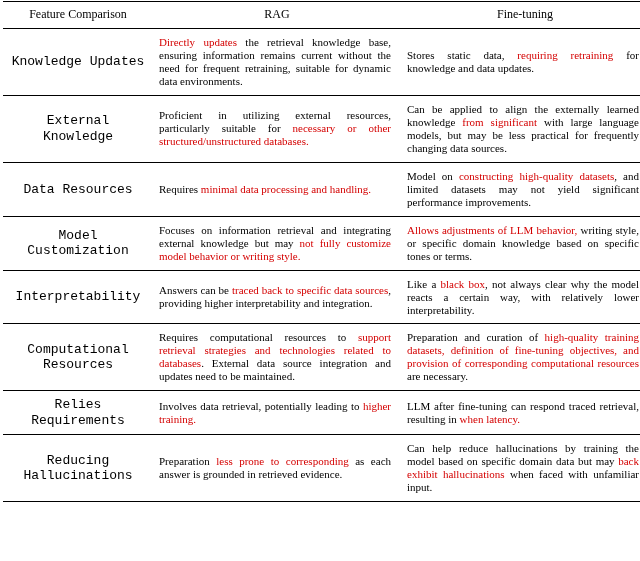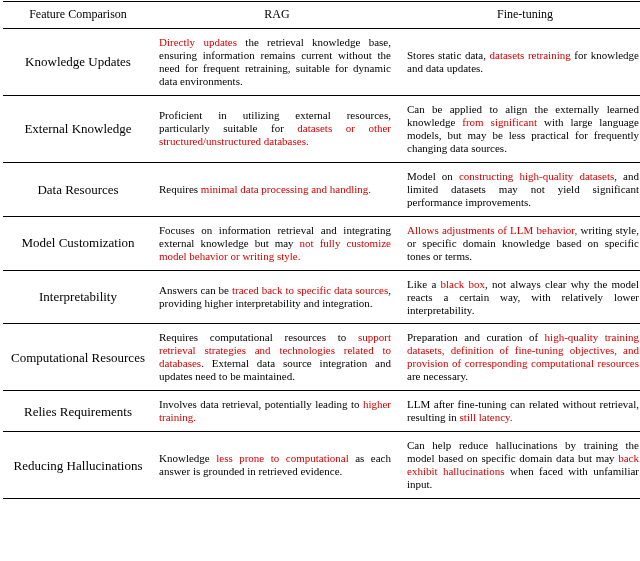--- a/index.html
+++ b/index.html
@@ -35,20 +35,21 @@
   tbody tr:last-child td { border-bottom: none; }
   td {
     vertical-align: middle;
     font-size: 11px;
     line-height: 1.18;
   }
   td.feature {
     text-align: center;
     font-size: 13px;
     padding: 6px 6px;
+    font-family: Liberation Mono, monospace;
   }
   td.desc {
     text-align: justify;
     padding: 7px 10px 7px 6px;
     hyphens: auto;
     -webkit-hyphens: auto;
   }
   .red { color: var(--red); }
 </style>
 </head>
@@ -60,25 +61,25 @@
       <tr>
         <th class="col-feature">Feature Comparison</th>
         <th class="col-rag">RAG</th>
         <th class="col-ft">Fine-tuning</th>
       </tr>
     </thead>
     <tbody>
         <tr>
           <td class="feature">Knowledge Updates</td>
           <td class="desc"><span class="red">Directly updates</span><span> the retrieval knowledge base, ensuring information remains current without the need for frequent retraining, suitable for dynamic data environments.</span></td>
-          <td class="desc"><span>Stores static data, </span><span class="red">datasets retraining</span><span> for knowledge and data updates.</span></td>
+          <td class="desc"><span>Stores static data, </span><span class="red">requiring retraining</span><span> for knowledge and data updates.</span></td>
         </tr>
         <tr>
           <td class="feature">External Knowledge</td>
-          <td class="desc"><span>Proficient in utilizing external resources, particularly suitable for </span><span class="red">datasets or other structured/unstructured databases.</span></td>
+          <td class="desc"><span>Proficient in utilizing external resources, particularly suitable for </span><span class="red">necessary or other structured/unstructured databases.</span></td>
           <td class="desc"><span>Can be applied to align the externally learned knowledge </span><span class="red">from significant</span><span> with large language models, but may be less practical for frequently changing data sources.</span></td>
         </tr>
         <tr>
           <td class="feature">Data Resources</td>
           <td class="desc"><span>Requires </span><span class="red">minimal data processing and handling.</span></td>
           <td class="desc"><span>Model on </span><span class="red">constructing high-quality datasets</span><span>, and limited datasets may not yield significant performance improvements.</span></td>
         </tr>
         <tr>
           <td class="feature">Model Customization</td>
           <td class="desc"><span>Focuses on information retrieval and integrating external knowledge but may </span><span class="red">not fully customize model behavior or writing style.</span></td>
@@ -90,22 +91,22 @@
           <td class="desc"><span>Like a </span><span class="red">black box</span><span>, not always clear why the model reacts a certain way, with relatively lower interpretability.</span></td>
         </tr>
         <tr>
           <td class="feature">Computational Resources</td>
           <td class="desc"><span>Requires computational resources to </span><span class="red">support retrieval strategies and technologies related to databases</span><span>. External data source integration and updates need to be maintained.</span></td>
           <td class="desc"><span>Preparation and curation of </span><span class="red">high-quality training datasets, definition of fine-tuning objectives, and provision of corresponding computational resources</span><span> are necessary.</span></td>
         </tr>
         <tr>
           <td class="feature">Relies Requirements</td>
           <td class="desc"><span>Involves data retrieval, potentially leading to </span><span class="red">higher training.</span></td>
-          <td class="desc"><span>LLM after fine-tuning can related without retrieval, resulting in </span><span class="red">still latency.</span></td>
+          <td class="desc"><span>LLM after fine-tuning can respond traced retrieval, resulting in </span><span class="red">when latency.</span></td>
         </tr>
         <tr>
           <td class="feature">Reducing Hallucinations</td>
-          <td class="desc"><span>Knowledge </span><span class="red">less prone to computational</span><span> as each answer is grounded in retrieved evidence.</span></td>
+          <td class="desc"><span>Preparation </span><span class="red">less prone to corresponding</span><span> as each answer is grounded in retrieved evidence.</span></td>
           <td class="desc"><span>Can help reduce hallucinations by training the model based on specific domain data but may </span><span class="red">back exhibit hallucinations</span><span> when faced with unfamiliar input.</span></td>
         </tr>
       </tbody>
   </table>
 </div>
 
 </body></html>

